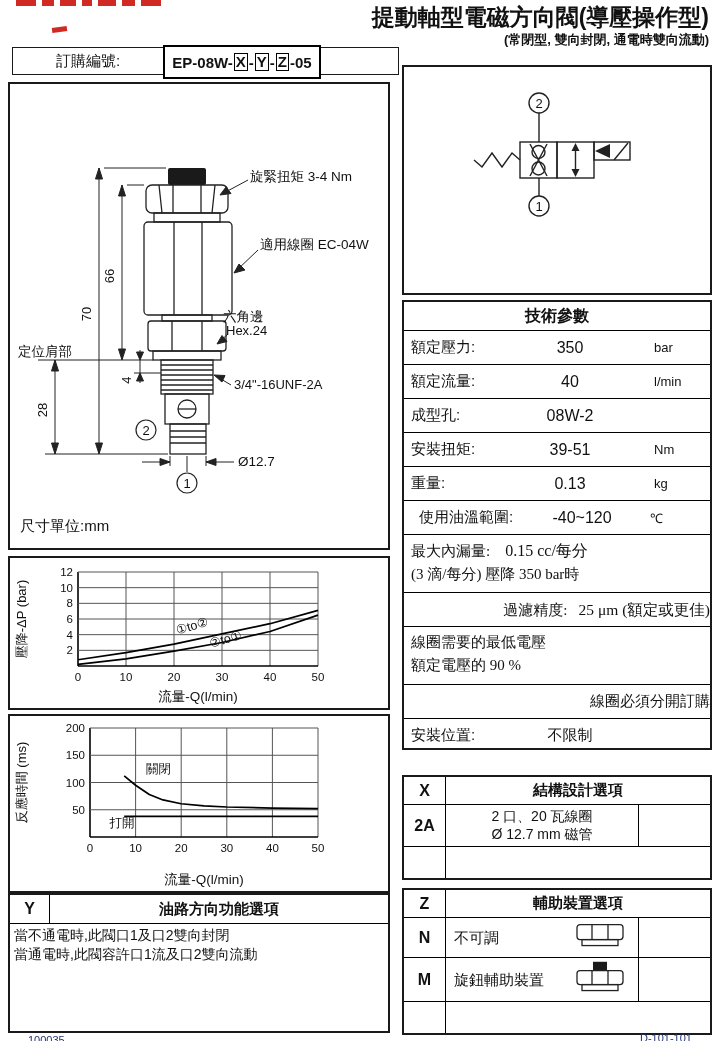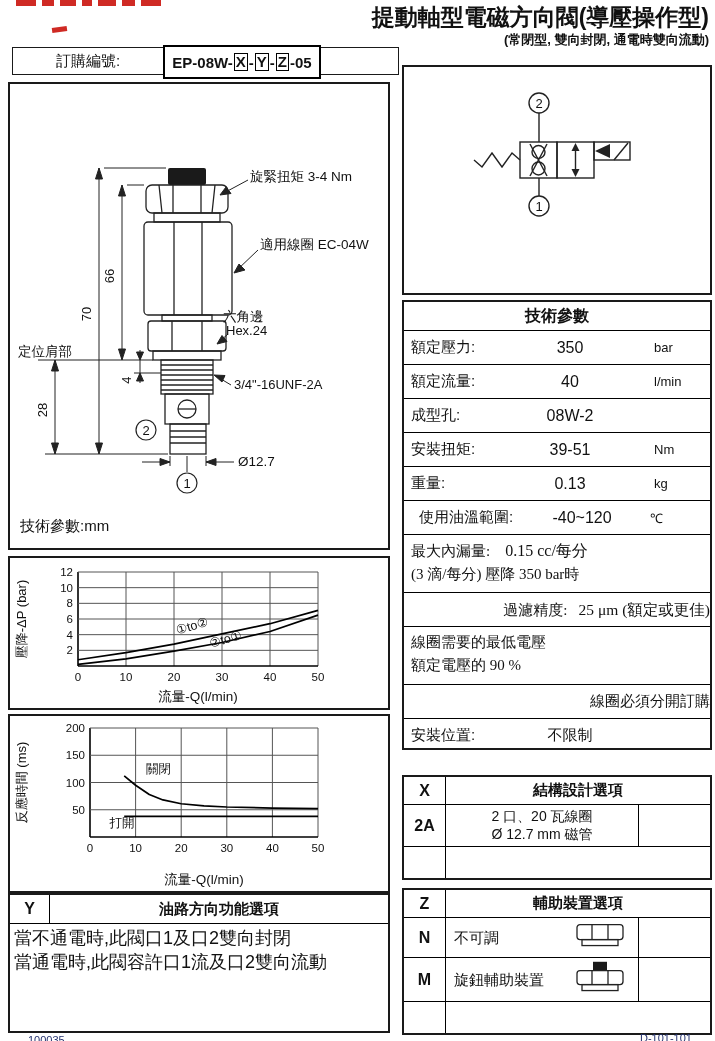--- a/index.html
+++ b/index.html
@@ -27,21 +27,21 @@
   
   .opt-header{display:flex;border-bottom:1px solid #000;box-sizing:border-box;}
   .opt-code{width:42px;border-right:1px solid #000;display:flex;align-items:center;justify-content:center;font-weight:bold;font-size:16px;box-sizing:border-box;}
   .opt-title{flex:1;display:flex;align-items:center;justify-content:center;font-weight:bold;font-size:15px;}
   .opt-row{display:flex;border-bottom:1px solid #000;box-sizing:border-box;position:relative;}
   .opt-content{flex:1;position:relative;display:flex;flex-direction:column;align-items:center;justify-content:center;font-size:13.5px;line-height:1.25;box-sizing:border-box;}
   .opt-trail{width:62px;border-left:1px solid #000;box-sizing:border-box;}
   .opt-trail-z{width:72px;border-left:1px solid #000;box-sizing:border-box;}
   .z-label{position:absolute;left:8px;top:50%;transform:translateY(-50%);font-size:15px;}
   .z-icon{position:absolute;right:10px;top:50%;transform:translateY(-50%);}
-  .notes{padding:2px 4px;font-size:18px;line-height:1.35;}
+  .notes{padding:2px 4px;font-size:14px;line-height:1.35;}
   #unit-note{position:absolute;left:10px;bottom:12px;font-size:15px;}
   .footer-txt{position:absolute;font-size:11px;color:#23306e;}
   svg text{font-family:"Liberation Sans", sans-serif;}
 </style>
 </head>
 <body>
 
 <div id="page">
 
   <div>
@@ -173,21 +173,21 @@
       </g>
       <g stroke="#222" stroke-width="1.2" fill="none">
         <circle cx="136" cy="346" r="10"></circle>
         <circle cx="177" cy="399" r="10"></circle>
       </g>
       <g fill="#111" font-size="13" text-anchor="middle">
         <text x="136" y="350.5">2</text>
         <text x="177" y="403.5">1</text>
       </g>
     </svg>
-    <div id="unit-note">技術參數:mm</div>
+    <div id="unit-note">尺寸單位:mm</div>
   </div>
 
   <div class="box" style="left:8px;top:556px;width:382px;height:154px;"><svg width="378" height="150" viewBox="0 0 378 150">
         <line x1="68" y1="108" x2="68" y2="14" stroke="#000" stroke-width="1.6"></line>
         <text x="68" y="123" text-anchor="middle" font-size="11.5" fill="#111">0</text>
         <line x1="116" y1="108" x2="116" y2="14" stroke="#555" stroke-width="1"></line>
         <text x="116" y="123" text-anchor="middle" font-size="11.5" fill="#111">10</text>
         <line x1="164" y1="108" x2="164" y2="14" stroke="#555" stroke-width="1"></line>
         <text x="164" y="123" text-anchor="middle" font-size="11.5" fill="#111">20</text>
         <line x1="212" y1="108" x2="212" y2="14" stroke="#555" stroke-width="1"></line>

